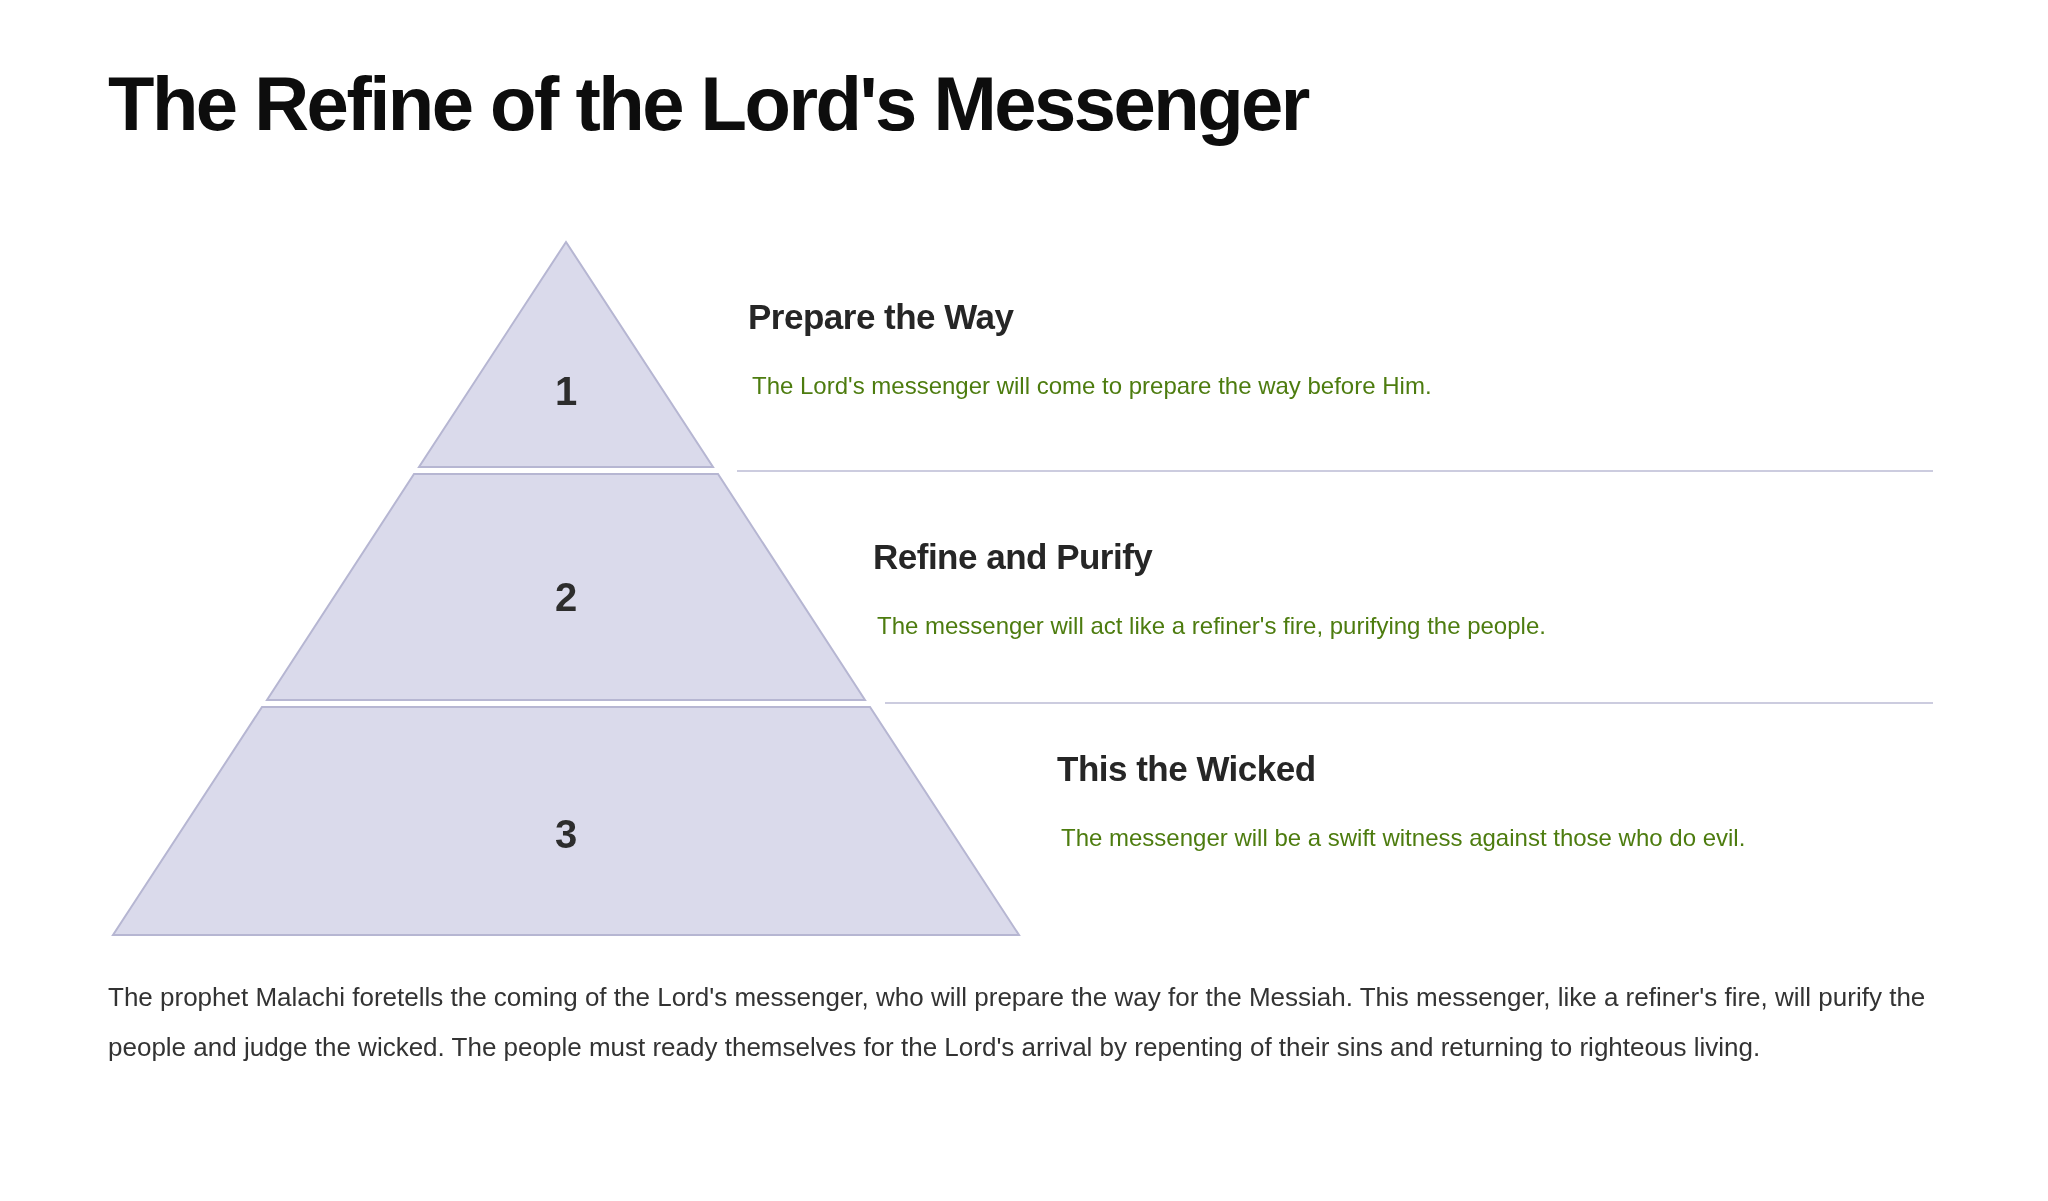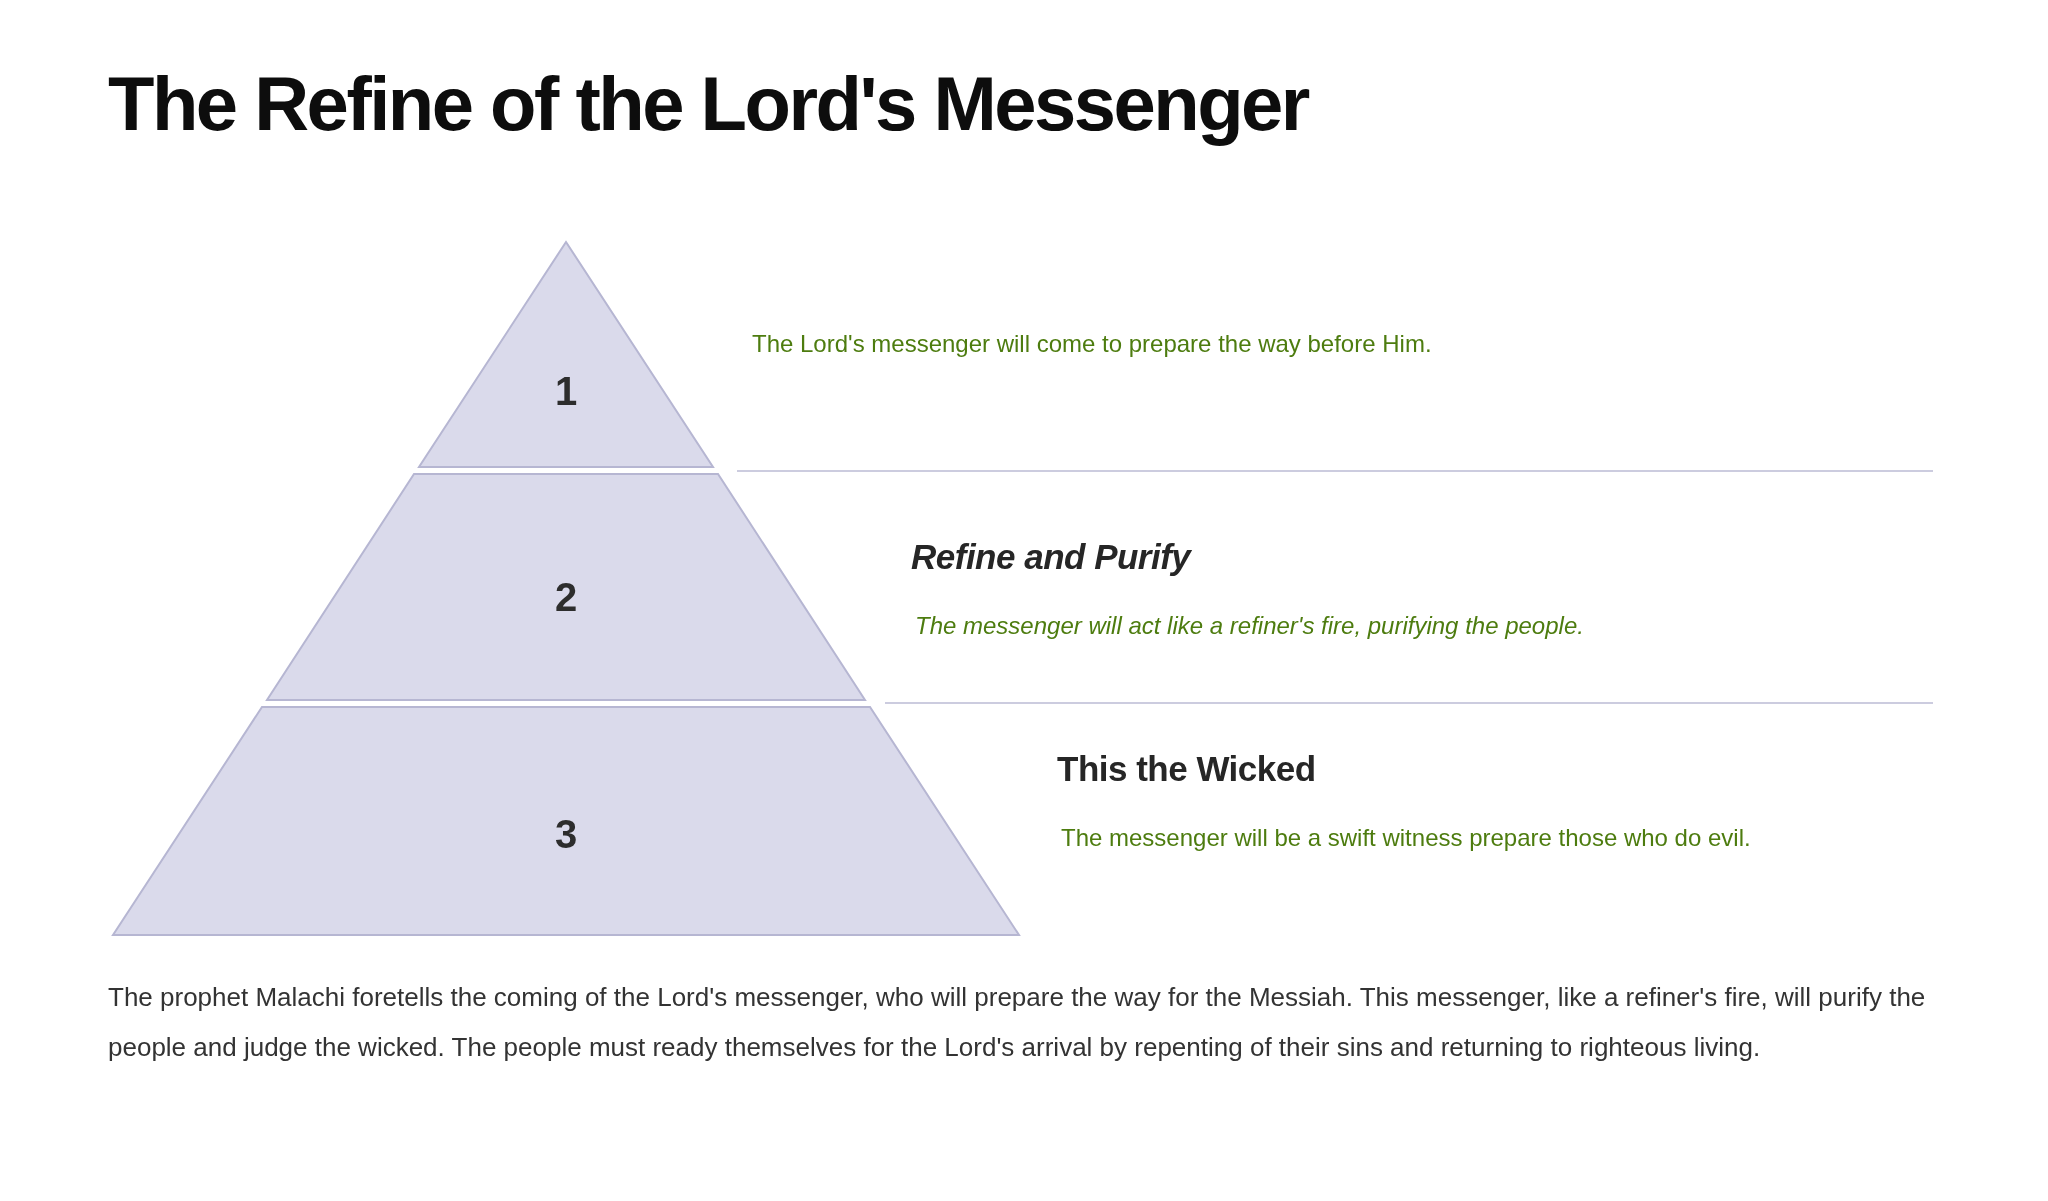--- a/index.html
+++ b/index.html
@@ -60,21 +60,21 @@
     letter-spacing: -0.5px;
     white-space: nowrap;
   }
   .step-block p {
     margin: 24px 0 0 4px;
     font-size: 24px;
     line-height: 48px;
     color: #4d7c0f;
   }
   .step-1 { left: 748px; top: 296px; }
-  .step-2 { left: 911px; top: 536px; font-style: italic; }
+  .step-2 { left: 873px; top: 536px; }
   .step-3 { left: 1057px; top: 748px; }
   .step-3 p { max-width: 860px; }
   .summary-paragraph {
     position: absolute;
     left: 108px;
     top: 972px;
     width: 1885px;
     margin: 0;
     font-size: 26px;
     line-height: 50px;
@@ -94,26 +94,27 @@
 
   <text class="level-number" x="566" y="405" text-anchor="middle">1</text>
   <text class="level-number" x="566" y="611" text-anchor="middle">2</text>
   <text class="level-number" x="566" y="848" text-anchor="middle">3</text>
 
   <line class="section-divider-line" x1="737" y1="471" x2="1933" y2="471"></line>
   <line class="section-divider-line" x1="885" y1="703" x2="1933" y2="703"></line>
 </svg>
 
 <div class="step-block step-1">
+  <h2>Prepare the Way</h2>
   <p>The Lord's messenger will come to prepare the way before Him.</p>
 </div>
 
 <div class="step-block step-2">
   <h2>Refine and Purify</h2>
   <p>The messenger will act like a refiner's fire, purifying the people.</p>
 </div>
 
 <div class="step-block step-3">
   <h2>This the Wicked</h2>
-  <p>The messenger will be a swift witness prepare those who do evil.</p>
+  <p>The messenger will be a swift witness against those who do evil.</p>
 </div>
 
 <p class="summary-paragraph">The prophet Malachi foretells the coming of the Lord's messenger, who will prepare the way for the Messiah. This messenger, like a refiner's fire, will purify the people and judge the wicked. The people must ready themselves for the Lord's arrival by repenting of their sins and returning to righteous living.</p>
 
 </body></html>

